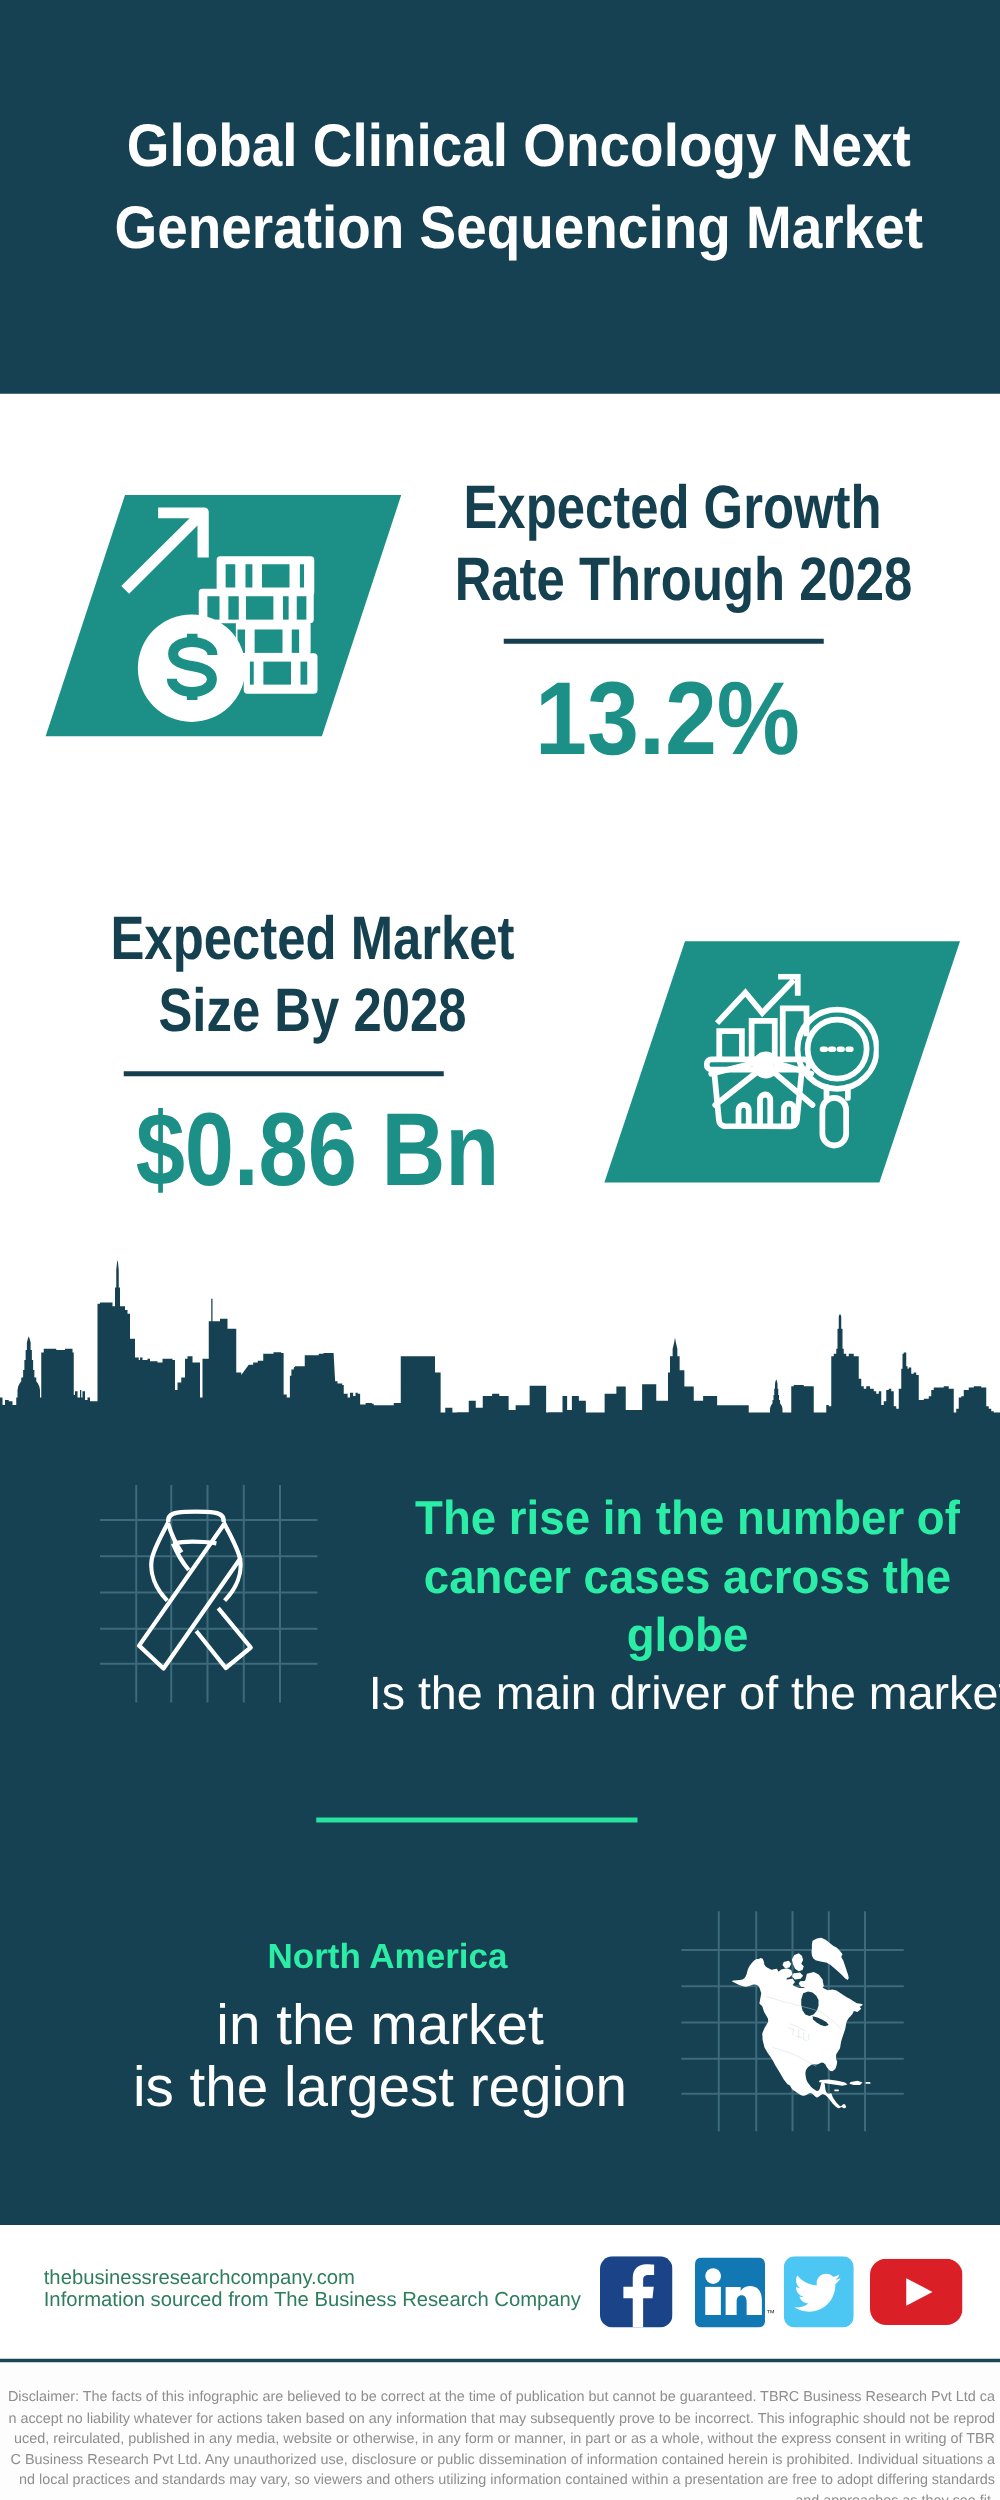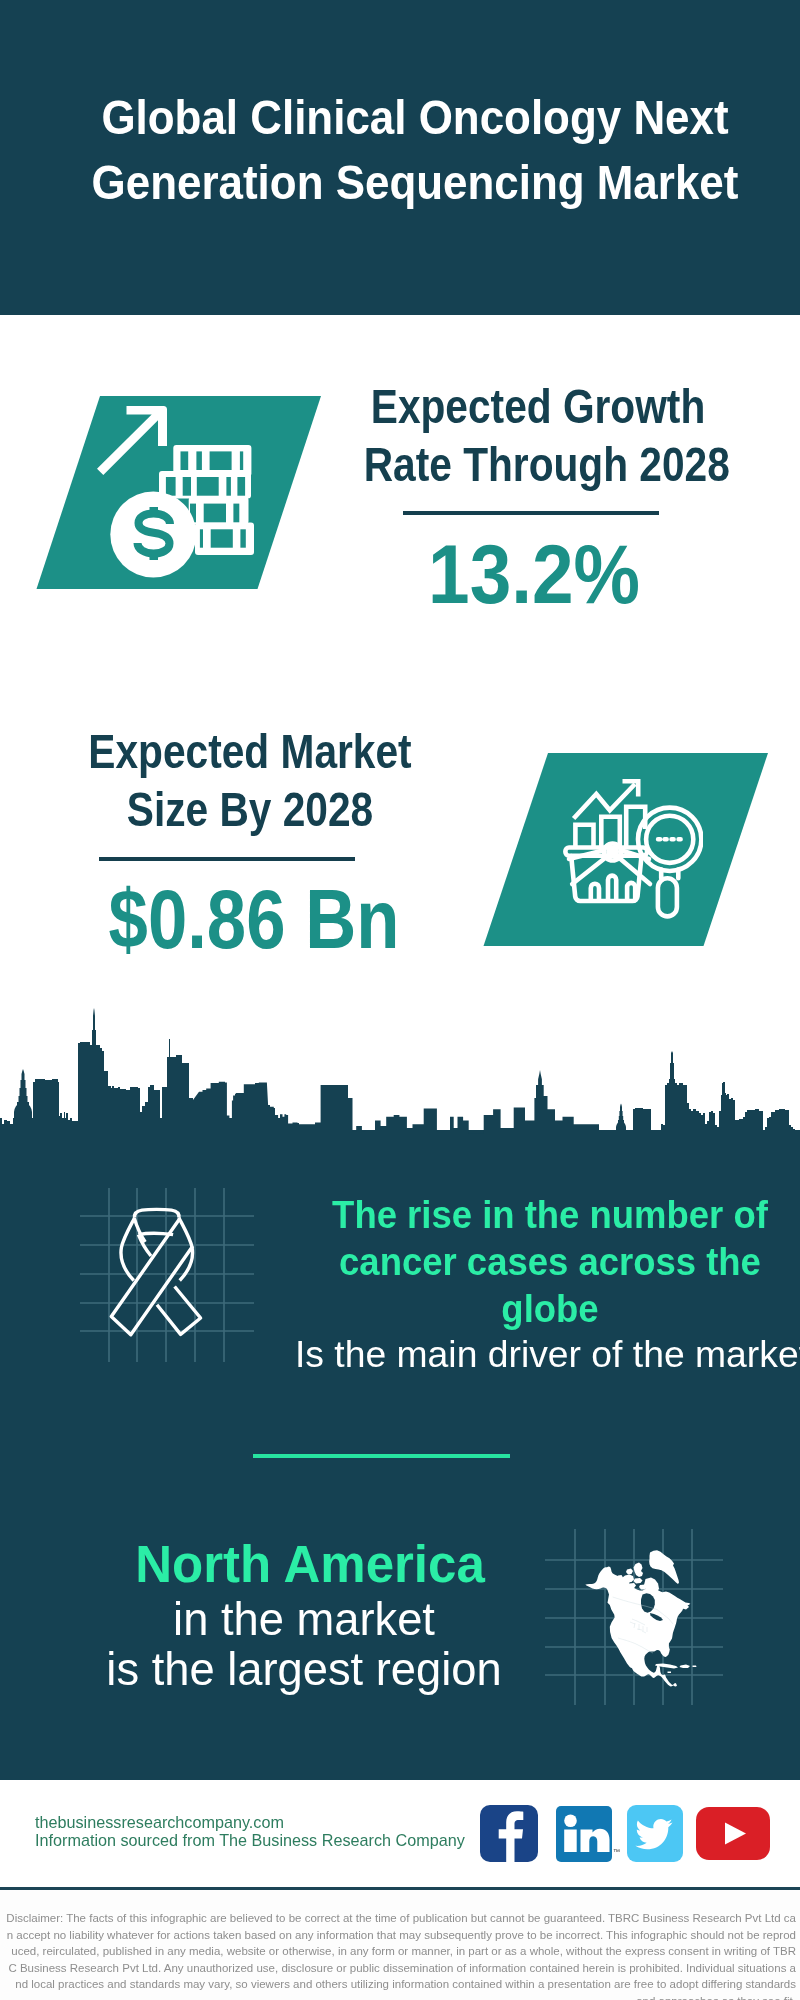--- a/index.html
+++ b/index.html
@@ -165,21 +165,21 @@
   </svg>
   <div class="drv-head" style="left:290px;top:1192px;width:520px;font-size:38px;line-height:47px;transform:scaleX(0.96);">
     <div>The rise in the number of</div>
     <div>cancer cases across the</div>
     <div>globe</div>
   </div>
   <div class="drv-sub" style="left:292px;top:1331px;width:520px;font-size:37.3px;line-height:46px;white-space:nowrap;">Is the main driver of the market</div>
 
   <div class="green-rule" style="left:253px;top:1454px;width:257px;"></div>
 
-  <div class="drv-head" style="left:60px;top:1541px;width:500px;font-size:51px;line-height:48px;">North America</div>
+  <div class="drv-head" style="left:60px;top:1541px;width:500px;font-size:28px;line-height:48px;">North America</div>
   <div class="drv-sub" style="left:54px;top:1595px;width:500px;font-size:45.3px;line-height:50px;">
     <div>in the market</div>
     <div>is the largest region</div>
   </div>
 
   <svg class="grid-box" style="left:543px;top:1527px;width:182px;height:180px" viewBox="0 0 182 180">
     <g stroke="#3E6B7B" stroke-width="1.6">
       <line x1="32" y1="2" x2="32" y2="178"></line>
         <line x1="62" y1="2" x2="62" y2="178"></line>
       <line x1="91" y1="2" x2="91" y2="178"></line>

